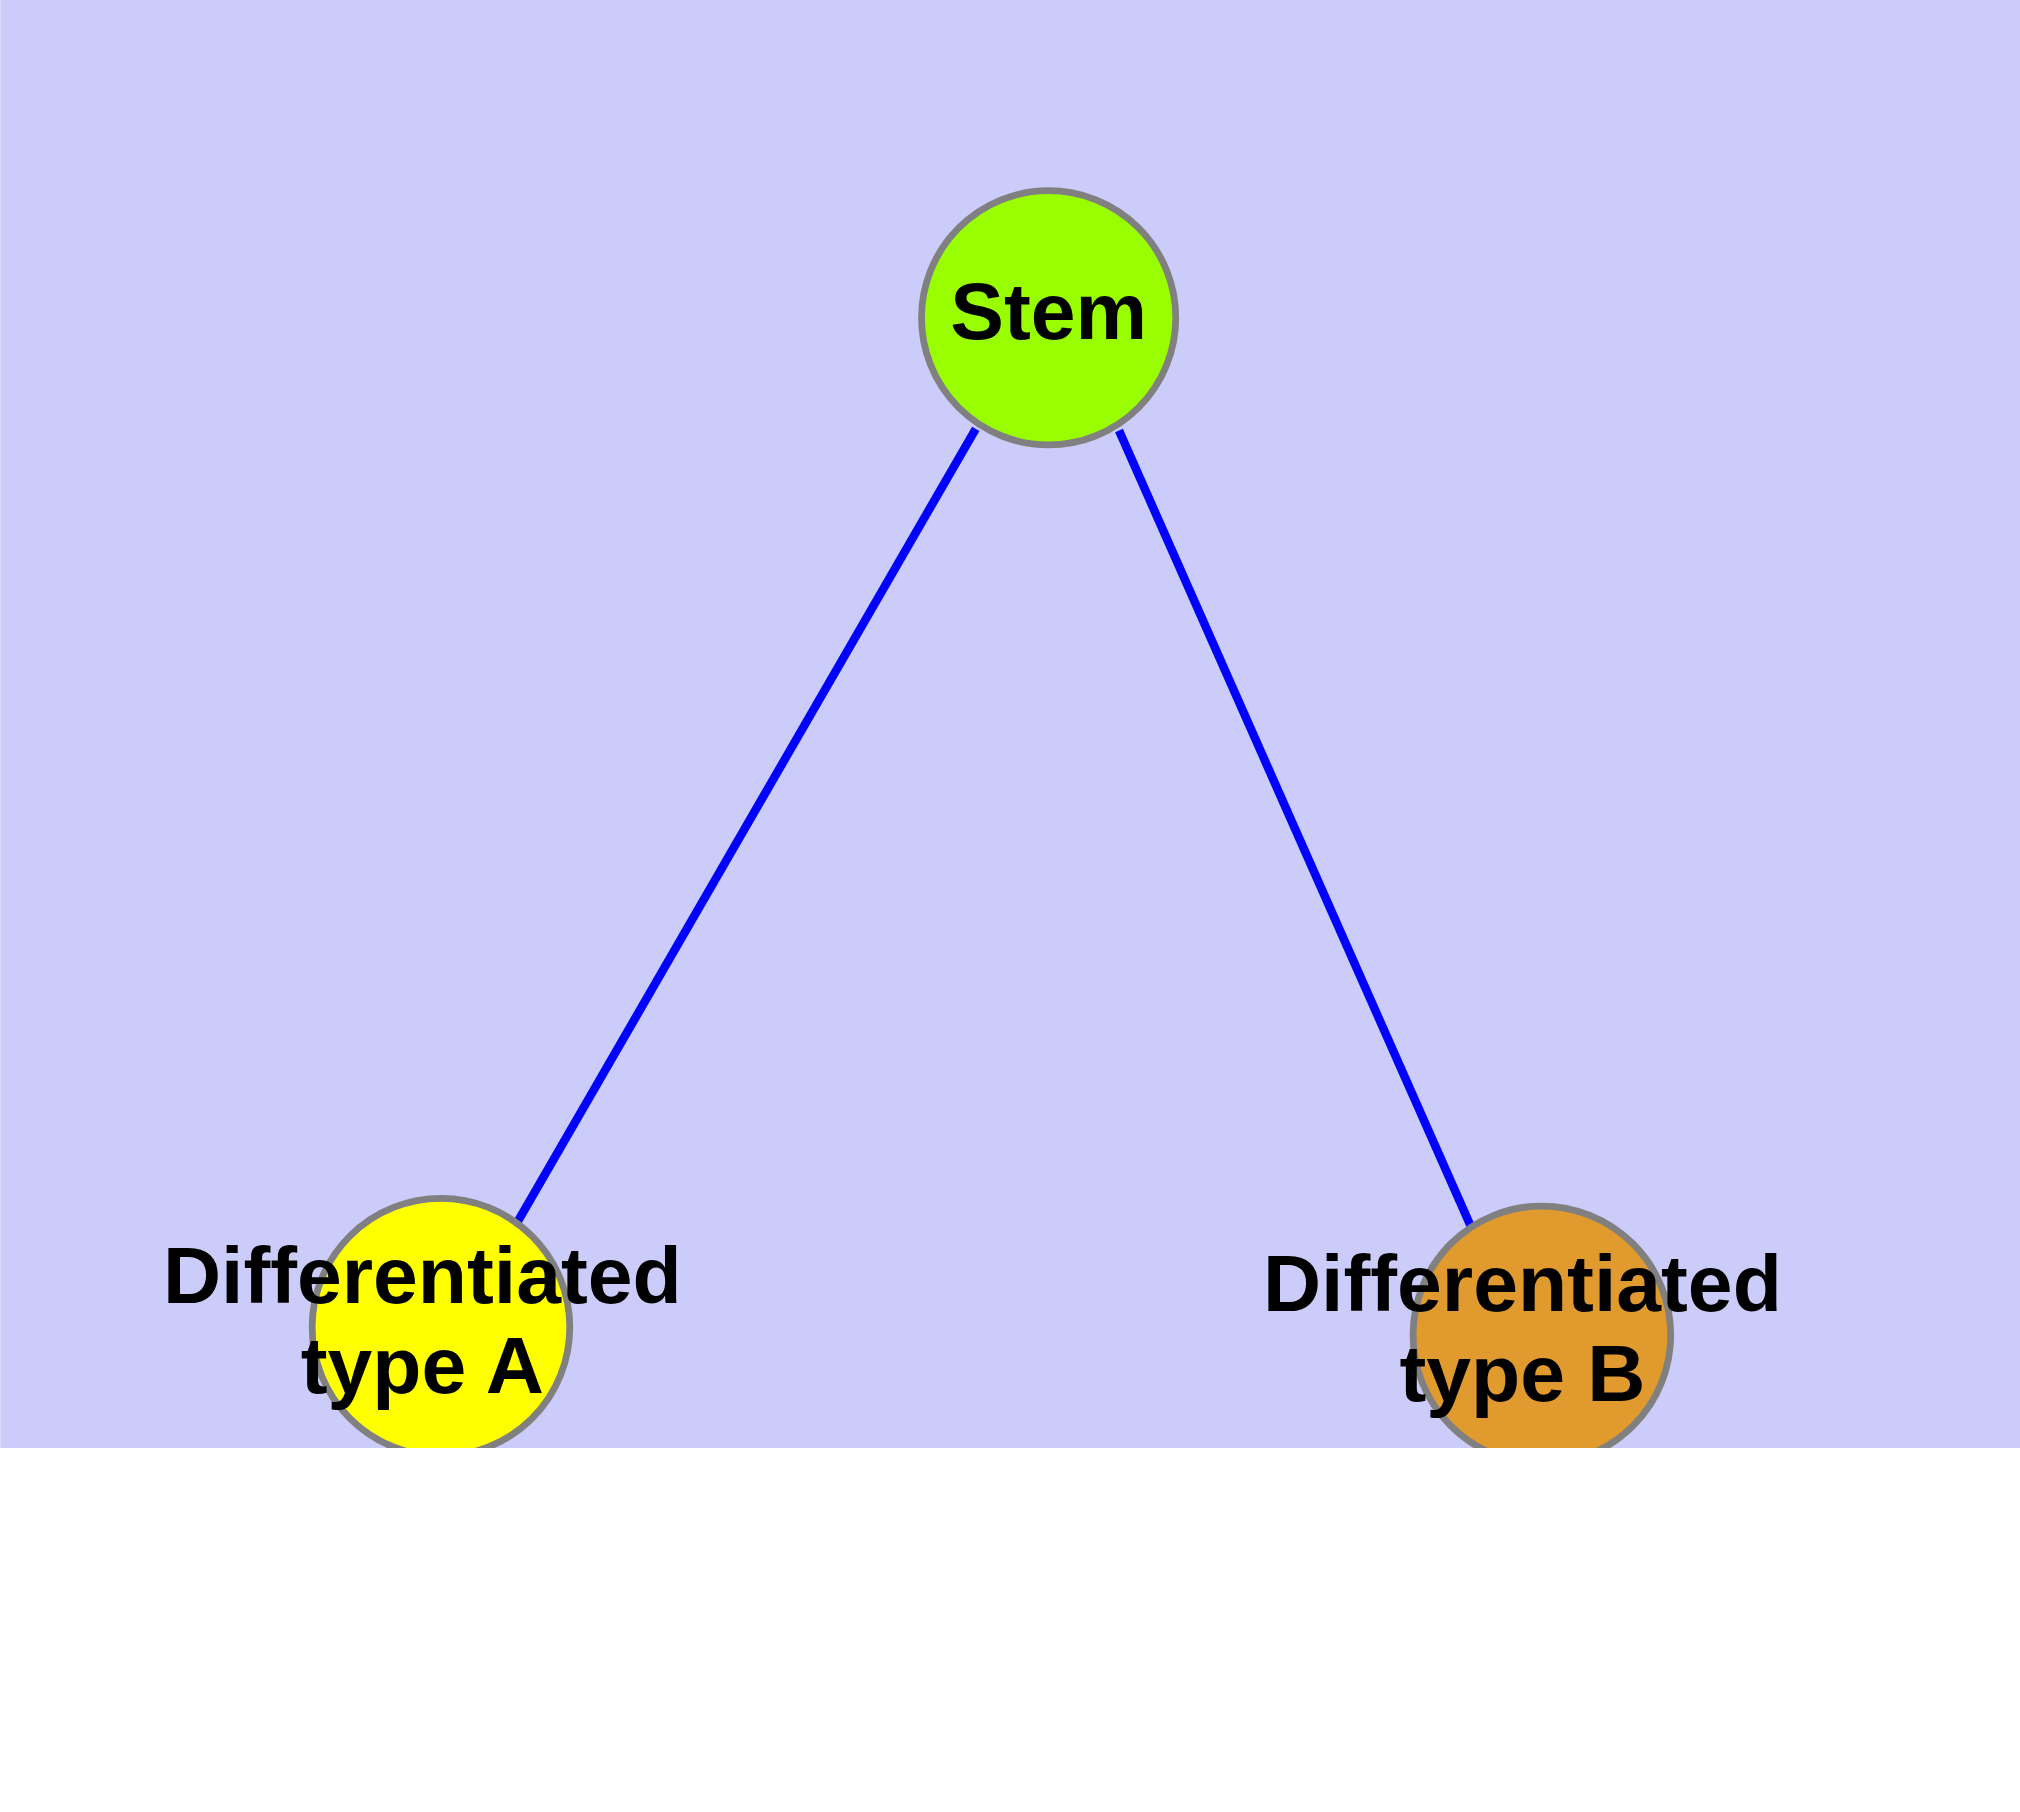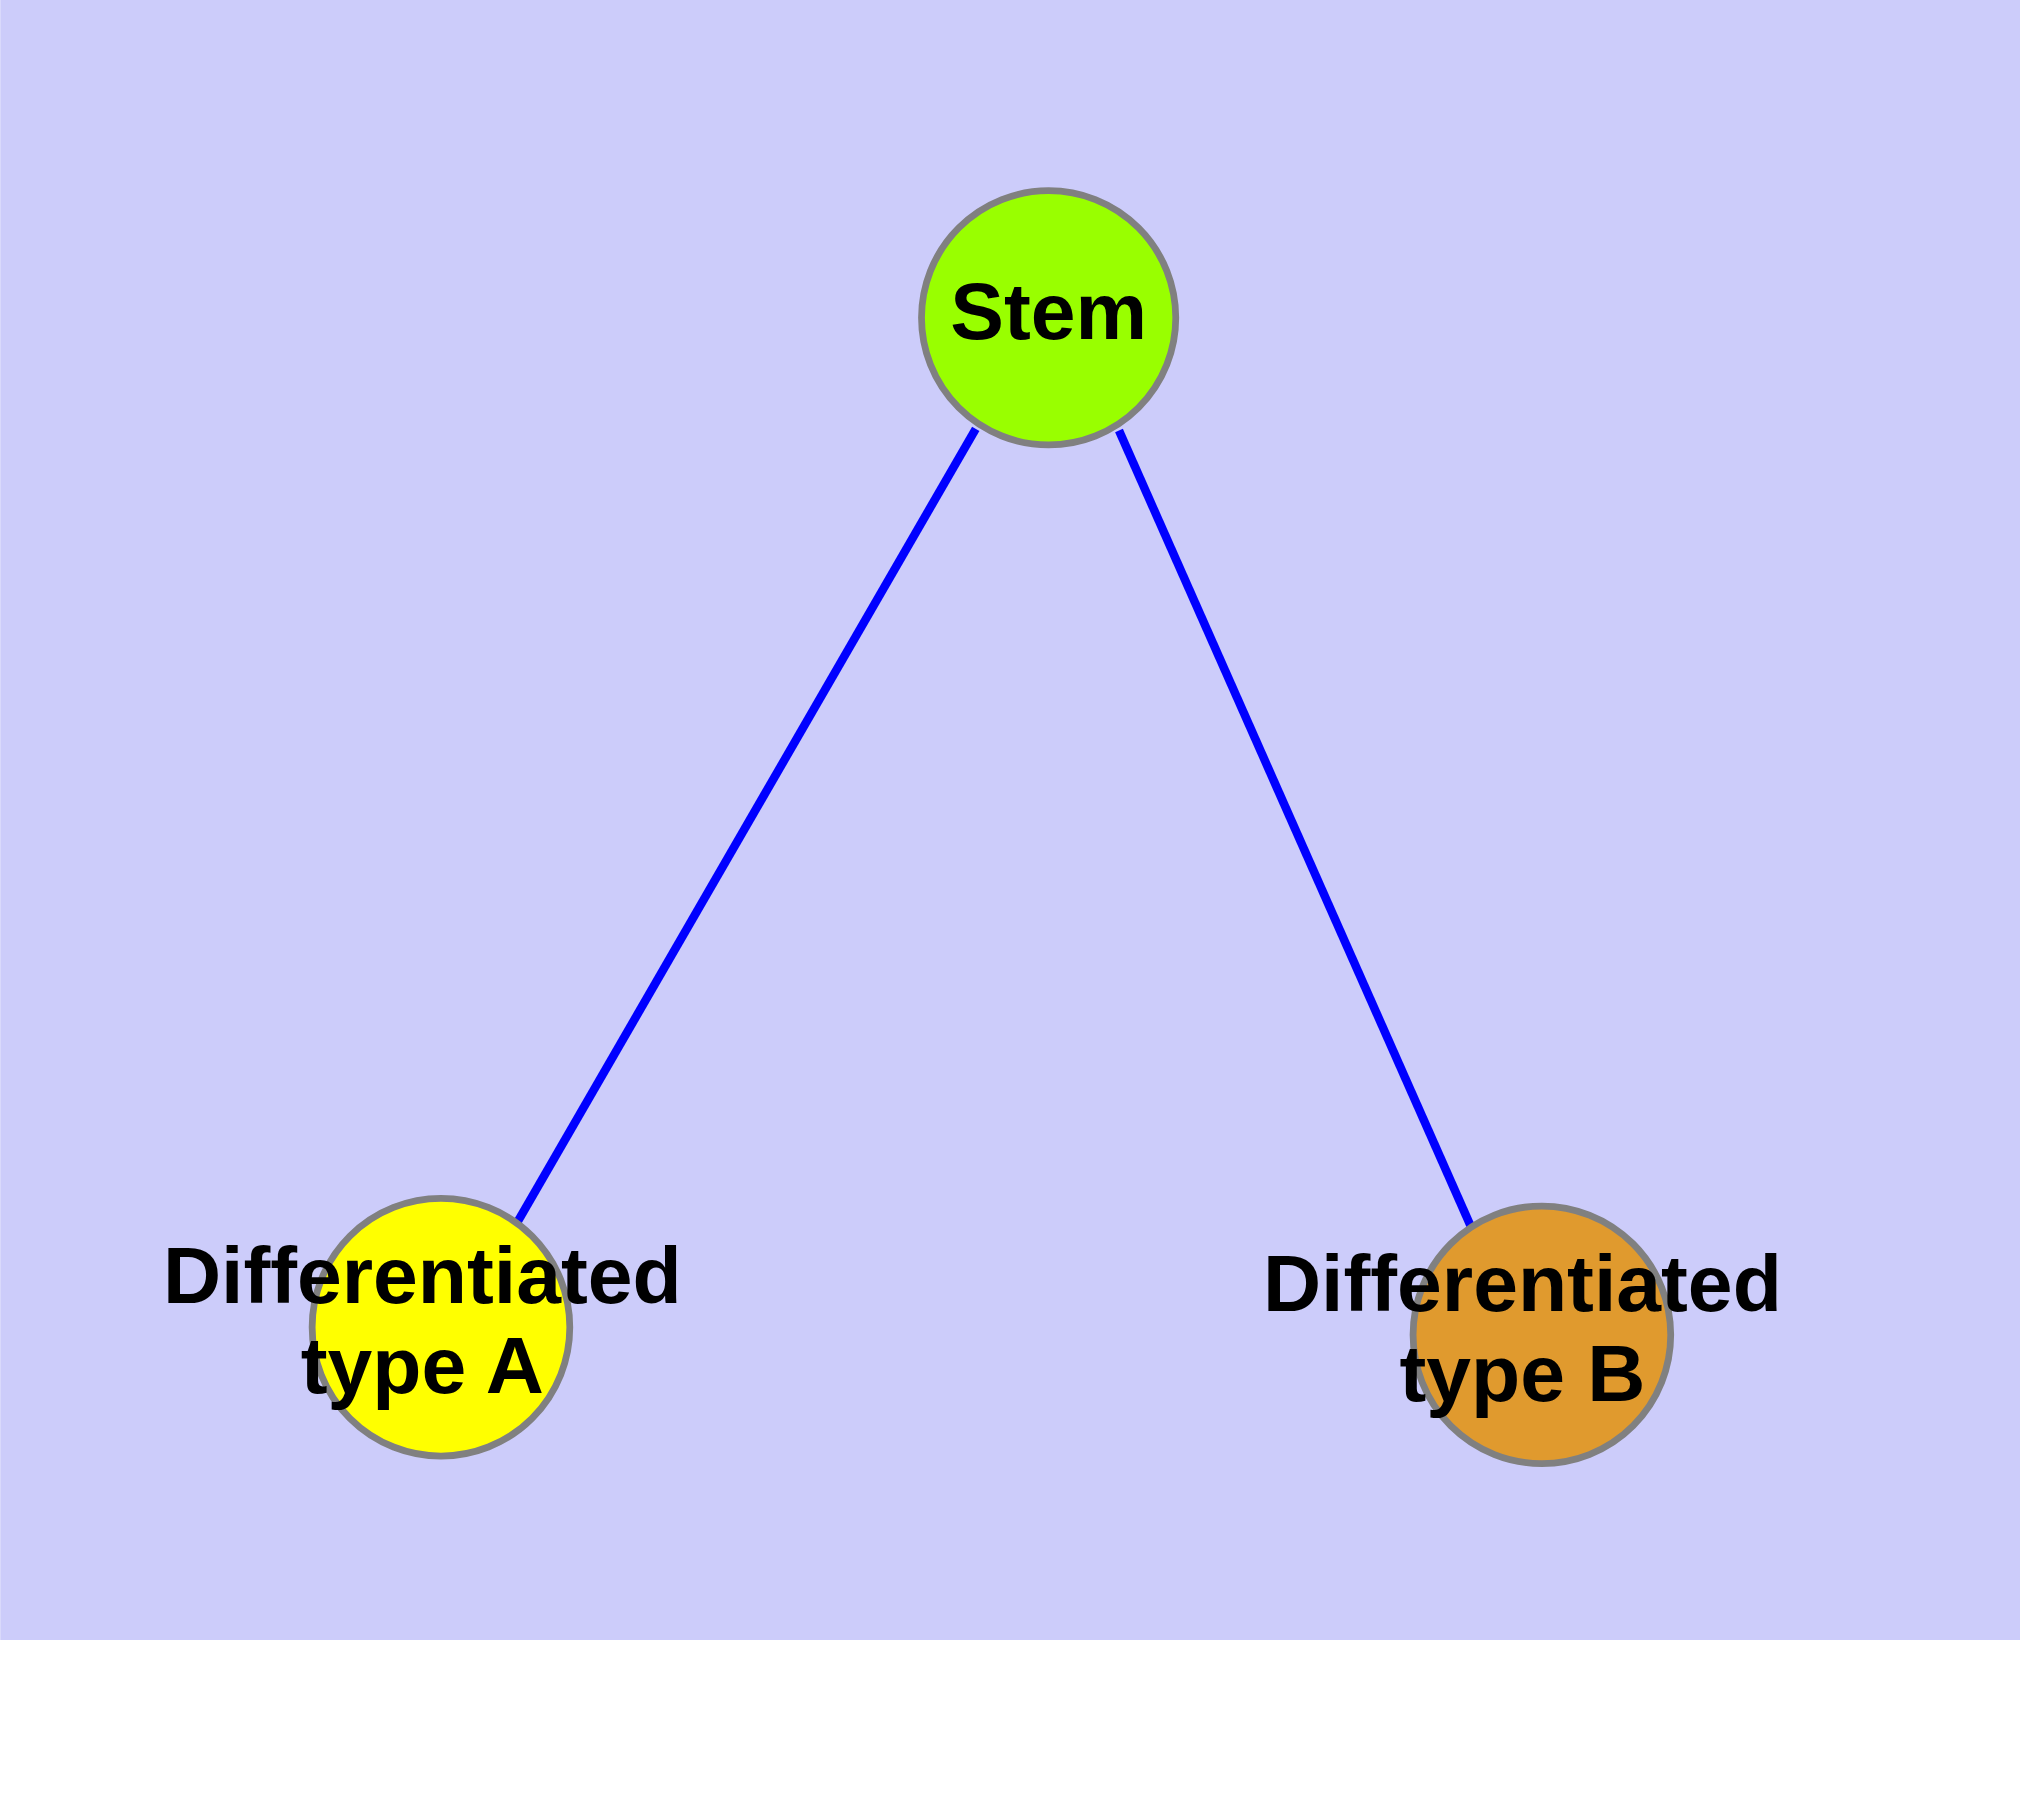--- a/index.html
+++ b/index.html
@@ -33,21 +33,21 @@
   .node-circle {
     stroke-linejoin: round;
   }
   .edge-line {
     stroke-linecap: butt;
   }
 </style>
 </head>
 <body>
 
-<div id="canvas" style="width: 2021px; height: 1640px; text-decoration: underline;">
+<div id="canvas" style="width: 2021px; height: 1448px; text-decoration: underline;">
   <svg id="graph-svg" viewBox="0 0 2384 2138" xmlns="http://www.w3.org/2000/svg" style="width: 2021px; height: 1812px;">
 
     <rect id="bg-rect" x="0" y="0" width="2384" height="2138" fill="#ccccfa"></rect>
 
     <g id="edges-group">
         <line x1="1151" y1="506" x2="609" y2="1444" stroke="#0000ff" stroke-width="10" class="edge-line"></line>
         <line x1="1320" y1="508" x2="1736" y2="1449" stroke="#0000ff" stroke-width="10" class="edge-line"></line>
       </g>
     <g id="nodes-group">
         <circle cx="1237" cy="375" r="150" fill="#99ff00" stroke="#808080" stroke-width="8" class="node-circle"></circle>

